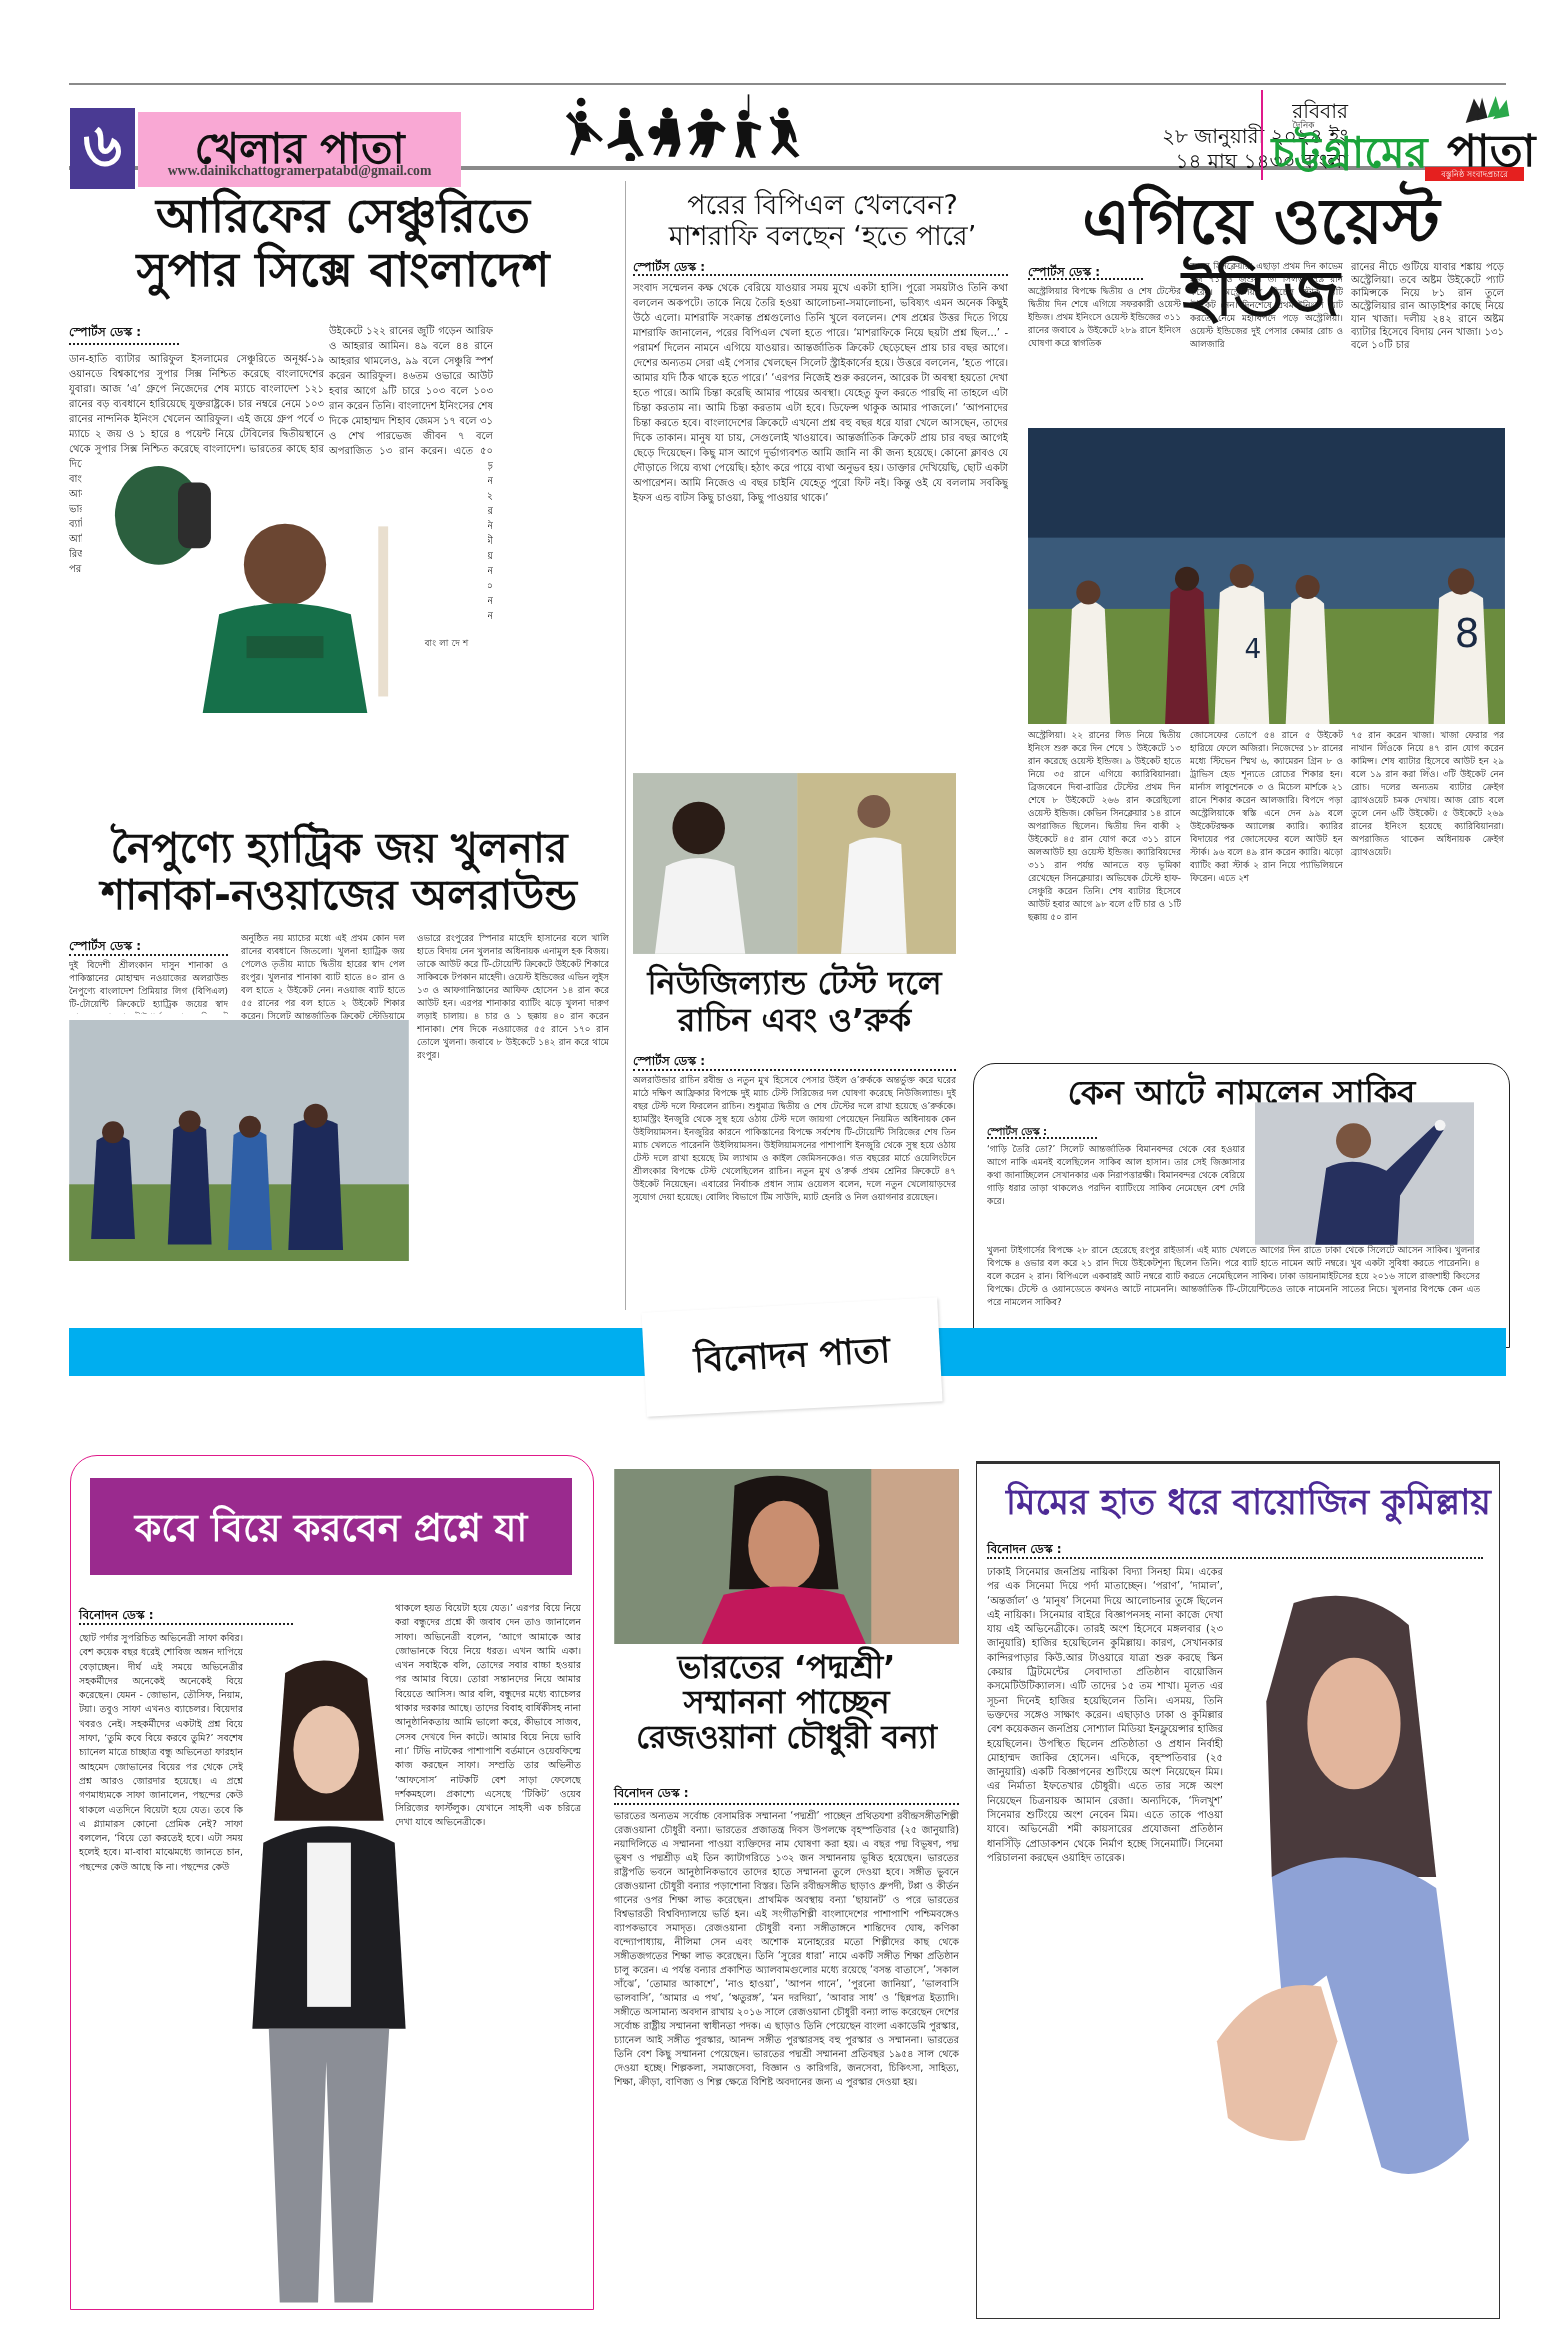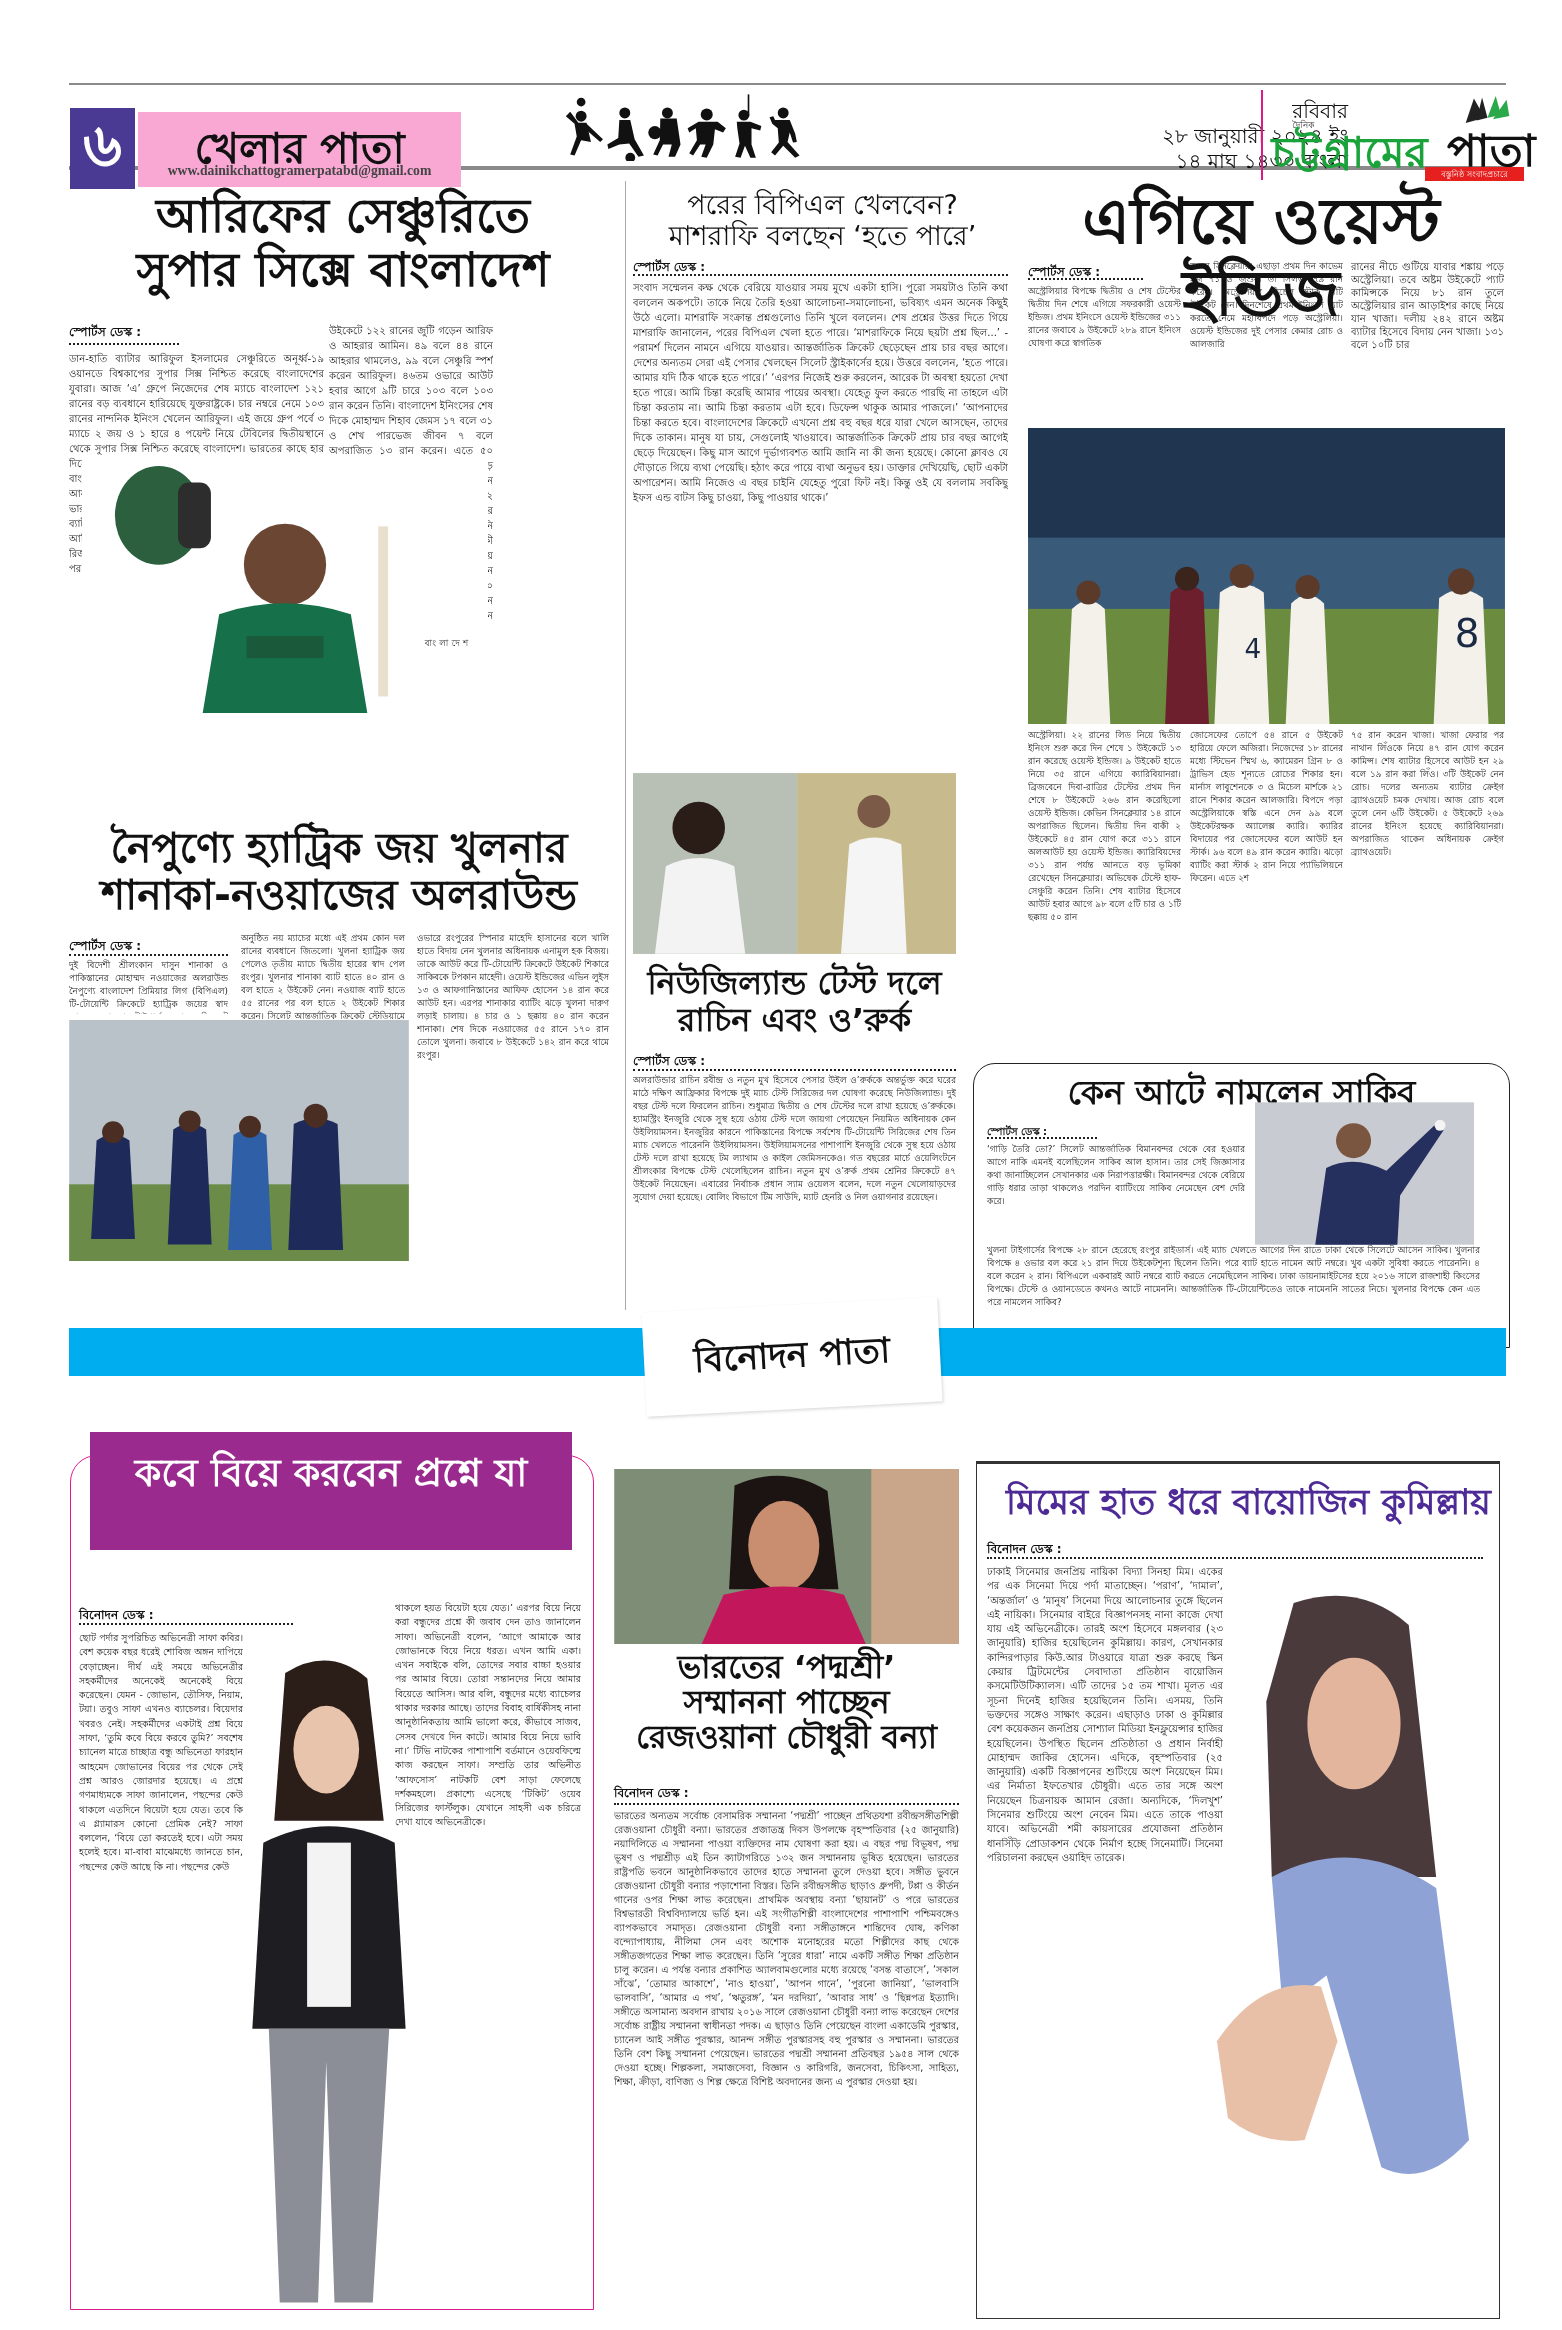--- a/index.html
+++ b/index.html
@@ -26,21 +26,21 @@
   .dots { position: absolute; height: 3.3px; border-top: 2.7px dotted #222; }
   .body { position: absolute; font-size: 10px; line-height: 15px; text-align: justify; color: #1a1a1a; font-family: "DejaVu Sans", sans-serif; overflow: hidden; }
   .photo { position: absolute; overflow: hidden; }
   .vline { position: absolute; width: 1.1px; background: #333; }
   .hline { position: absolute; height: 1.1px; background: #333; }
 
   .banner { position: absolute; left: 69px; top: 1328px; width: 1437px; height: 48px; background: #00aeef; }
   .bannerCard { position: absolute; left: 644px; top: 1305px; width: 296px; height: 104px; background: #fff; transform: rotate(-3deg); box-shadow: 1.1px 1.6px 3.3px rgba(0,0,0,0.15); display: flex; align-items: center; justify-content: center; font-size: 35px; font-weight: bold; }
 
   .box-pink { position: absolute; left: 70px; top: 1455px; width: 524px; height: 855px; border: 1.6px solid #e0198a; border-radius: 27px 27px 0 0; }
-  .purplebar { position: absolute; left: 90px; top: 1432px; width: 482px; height: 118px; background: #9a2a8e; color: #fff; font-size: 38px; font-weight: bold; text-align: center; line-height: 55px; padding-top: 14px; }
+  .purplebar { position: absolute; left: 90px; top: 1478px; width: 482px; height: 97px; background: #9a2a8e; color: #fff; font-size: 38px; font-weight: bold; text-align: center; line-height: 55px; padding-top: 23px; }
   .box-right { position: absolute; left: 976px; top: 1461px; width: 524px; height: 858px; border: 1.6px solid #333; }
   .mimtitle { position: absolute; left: 987px; top: 1475px; width: 504px; font-size: 35px; font-weight: bold; color: #4d2a96; text-align: right; }
 </style>
 </head>
 <body>
 
 <div class="rule" style="left:69px;top:83px;width:1437px;height:2.2px;"></div>
 <div class="rule" style="left:69px;top:166px;width:1437px;height:4.4px;"></div>
 
 <div class="pageno">৬</div>

